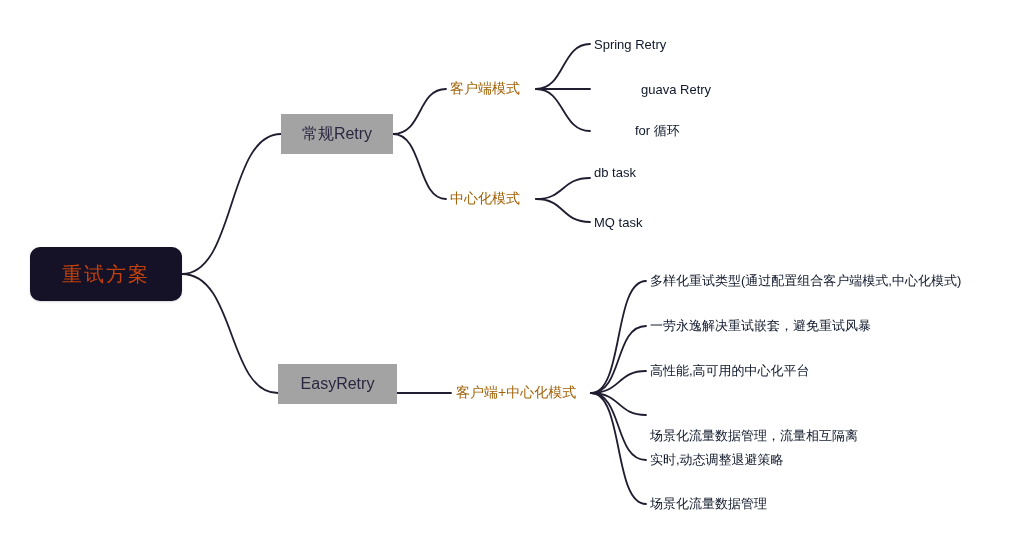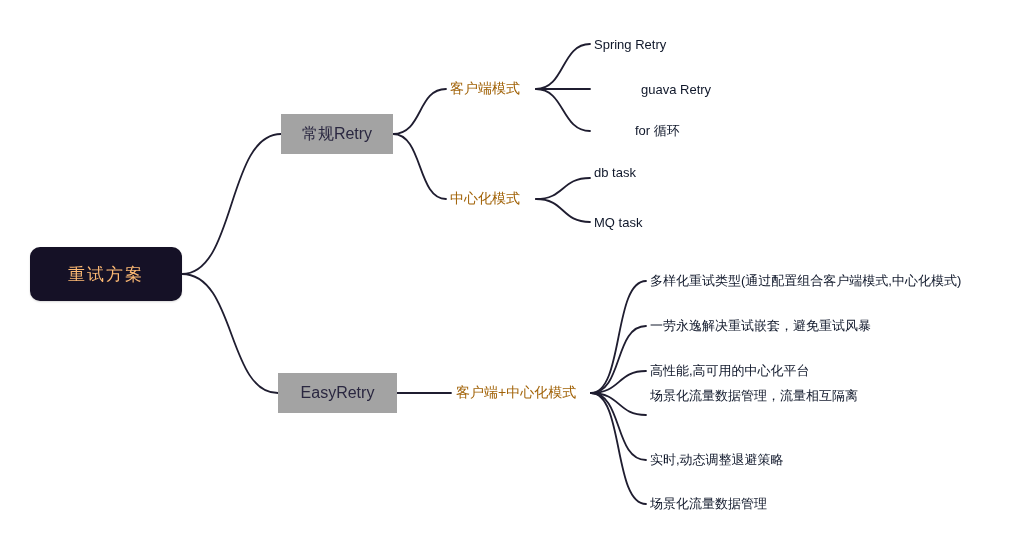--- a/index.html
+++ b/index.html
@@ -20,23 +20,23 @@
   }
   .node {
     position: absolute;
     display: flex;
     align-items: center;
     white-space: nowrap;
     cursor: default;
   }
   .root-node {
     background: #151126;
-    color: #fdba74;
+    color: #c2410c;
     border-radius: 10px;
-    font-size: 17px;
+    font-size: 20px;
     justify-content: center;
     letter-spacing: 2px;
     box-shadow: 0 1px 2px rgba(0,0,0,0.15);
   }
   .branch-node {
     background: #a3a3a3;
     color: #2a2740;
     border-radius: 0;
     font-size: 16px;
     justify-content: center;
@@ -73,21 +73,21 @@
     <path d="M591,393 C621,393 617,371 646,371"></path>
     <path d="M591,393 C621,393 617,415 646,415"></path>
     <path d="M591,393 C623,393 614,460 646,460"></path>
     <path d="M591,393 C624,393 613,504 646,504"></path>
   </svg>
 
   <div class="node root-node" style="left:30px; top:247px; width:152px; height:54px;">重试方案</div>
 
   <div class="node branch-node" style="left:281px; top:114px; width:112px; height:40px;">常规Retry</div>
 
-  <div class="node branch-node" style="left:278px; top:373px; width:119px; height:40px;">EasyRetry</div>
+  <div class="node branch-node" style="left:278px; top:364px; width:119px; height:40px;">EasyRetry</div>
 
   <div class="node sub-node" style="left:450px; top:80px; height:18px;">客户端模式</div>
 
   <div class="node sub-node" style="left:450px; top:190px; height:18px;">中心化模式</div>
 
   <div class="node leaf-node" style="left:594px; top:36px; height:16px;">Spring Retry</div>
 
   <div class="node leaf-node" style="left:594px; top:81px; height:16px;margin-left:47px;">guava Retry</div>
 
   <div class="node leaf-node" style="left:594px; top:123px; height:16px;margin-left:41px;">for 循环</div>
@@ -97,19 +97,19 @@
   <div class="node leaf-node" style="left:594px; top:214px; height:16px;">MQ task</div>
 
   <div class="node sub-node" style="left:456px; top:384px; height:18px;">客户端+中心化模式</div>
 
   <div class="node leaf-node" style="left:650px; top:273px; height:16px;">多样化重试类型(通过配置组合客户端模式,中心化模式)</div>
 
   <div class="node leaf-node" style="left:650px; top:363px; height:16px;">高性能,高可用的中心化平台</div>
 
   <div class="node leaf-node" style="left:650px; top:318px; height:16px;">一劳永逸解决重试嵌套，避免重试风暴</div>
 
-  <div class="node leaf-node" style="left:650px; top:388px; height:16px;text-align:right;">场景化流量数据管理，流量相互隔离</div>
+  <div class="node leaf-node" style="left:650px; top:428px; height:16px;text-align:right;">场景化流量数据管理，流量相互隔离</div>
 
   <div class="node leaf-node" style="left:650px; top:452px; height:16px;">实时,动态调整退避策略</div>
 
   <div class="node leaf-node" style="left:650px; top:496px; height:16px;">场景化流量数据管理</div>
 
 </div>
 
 </body></html>

